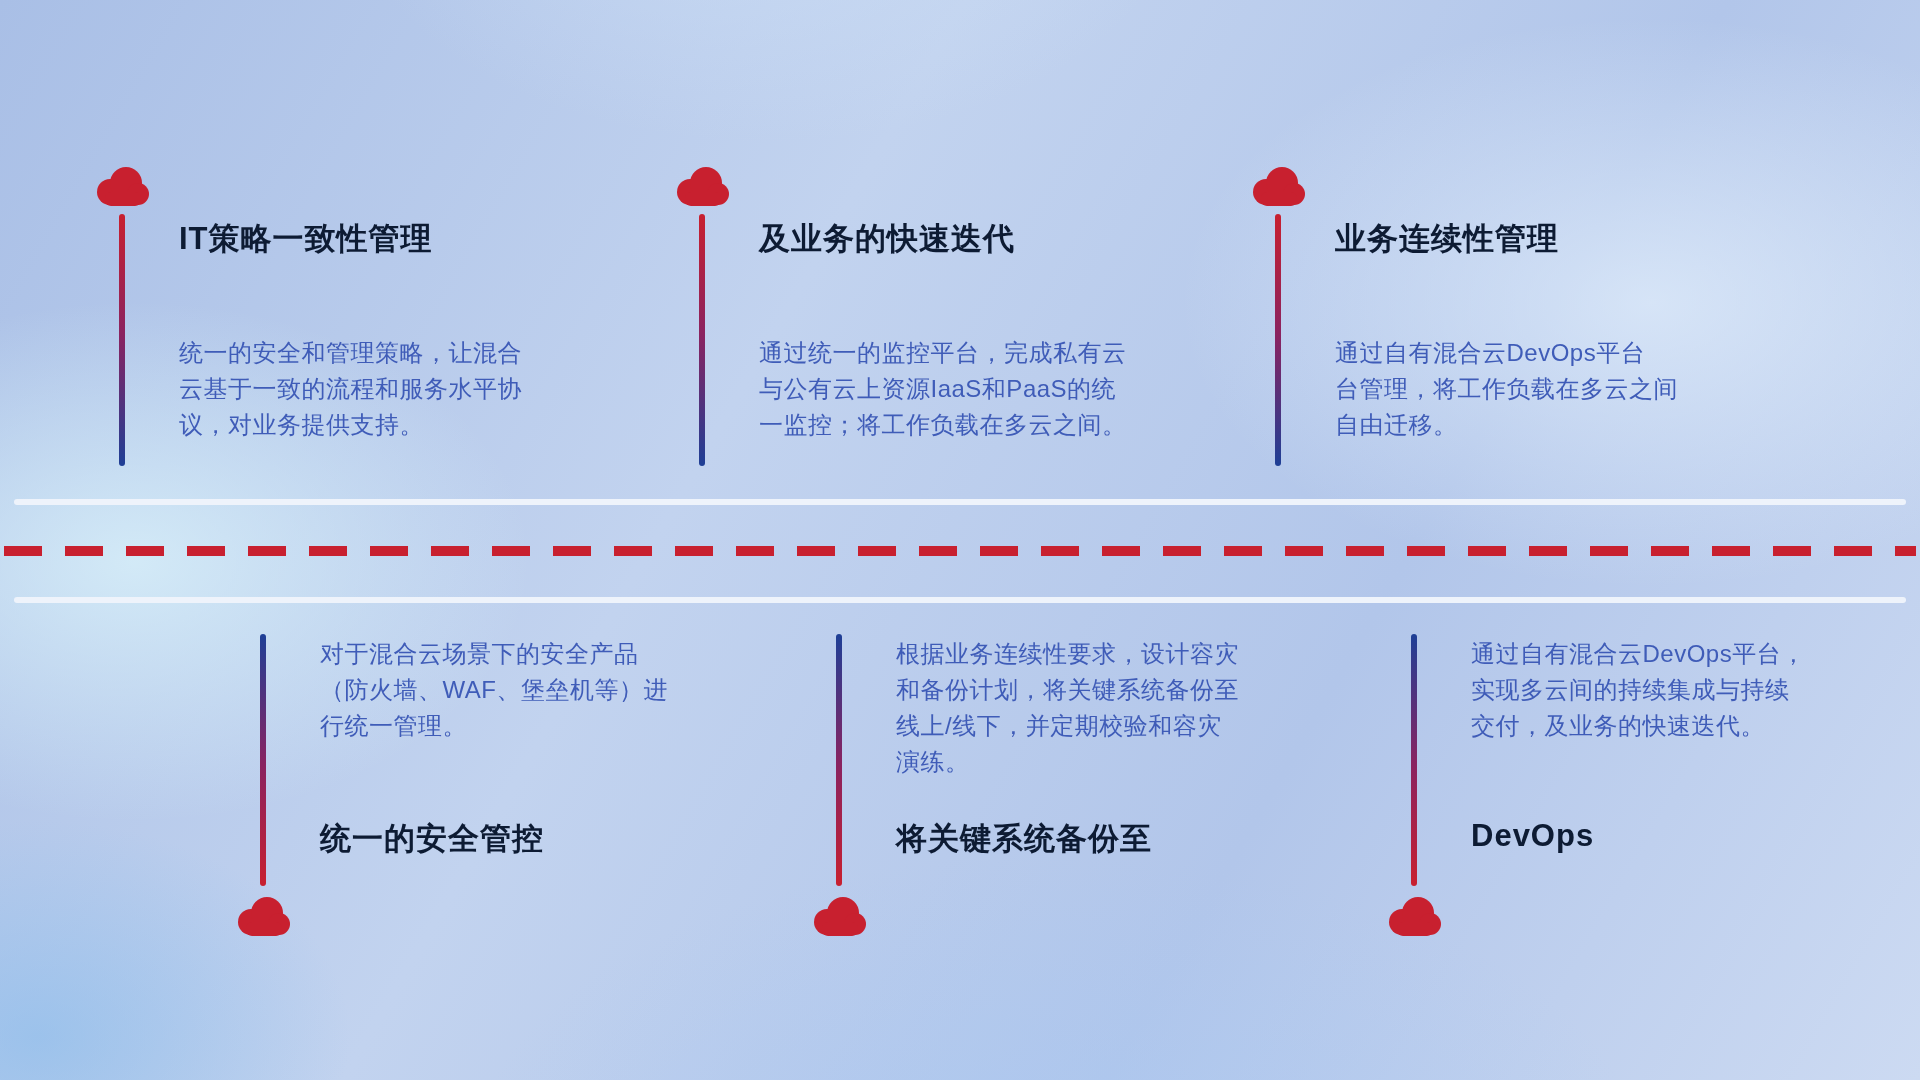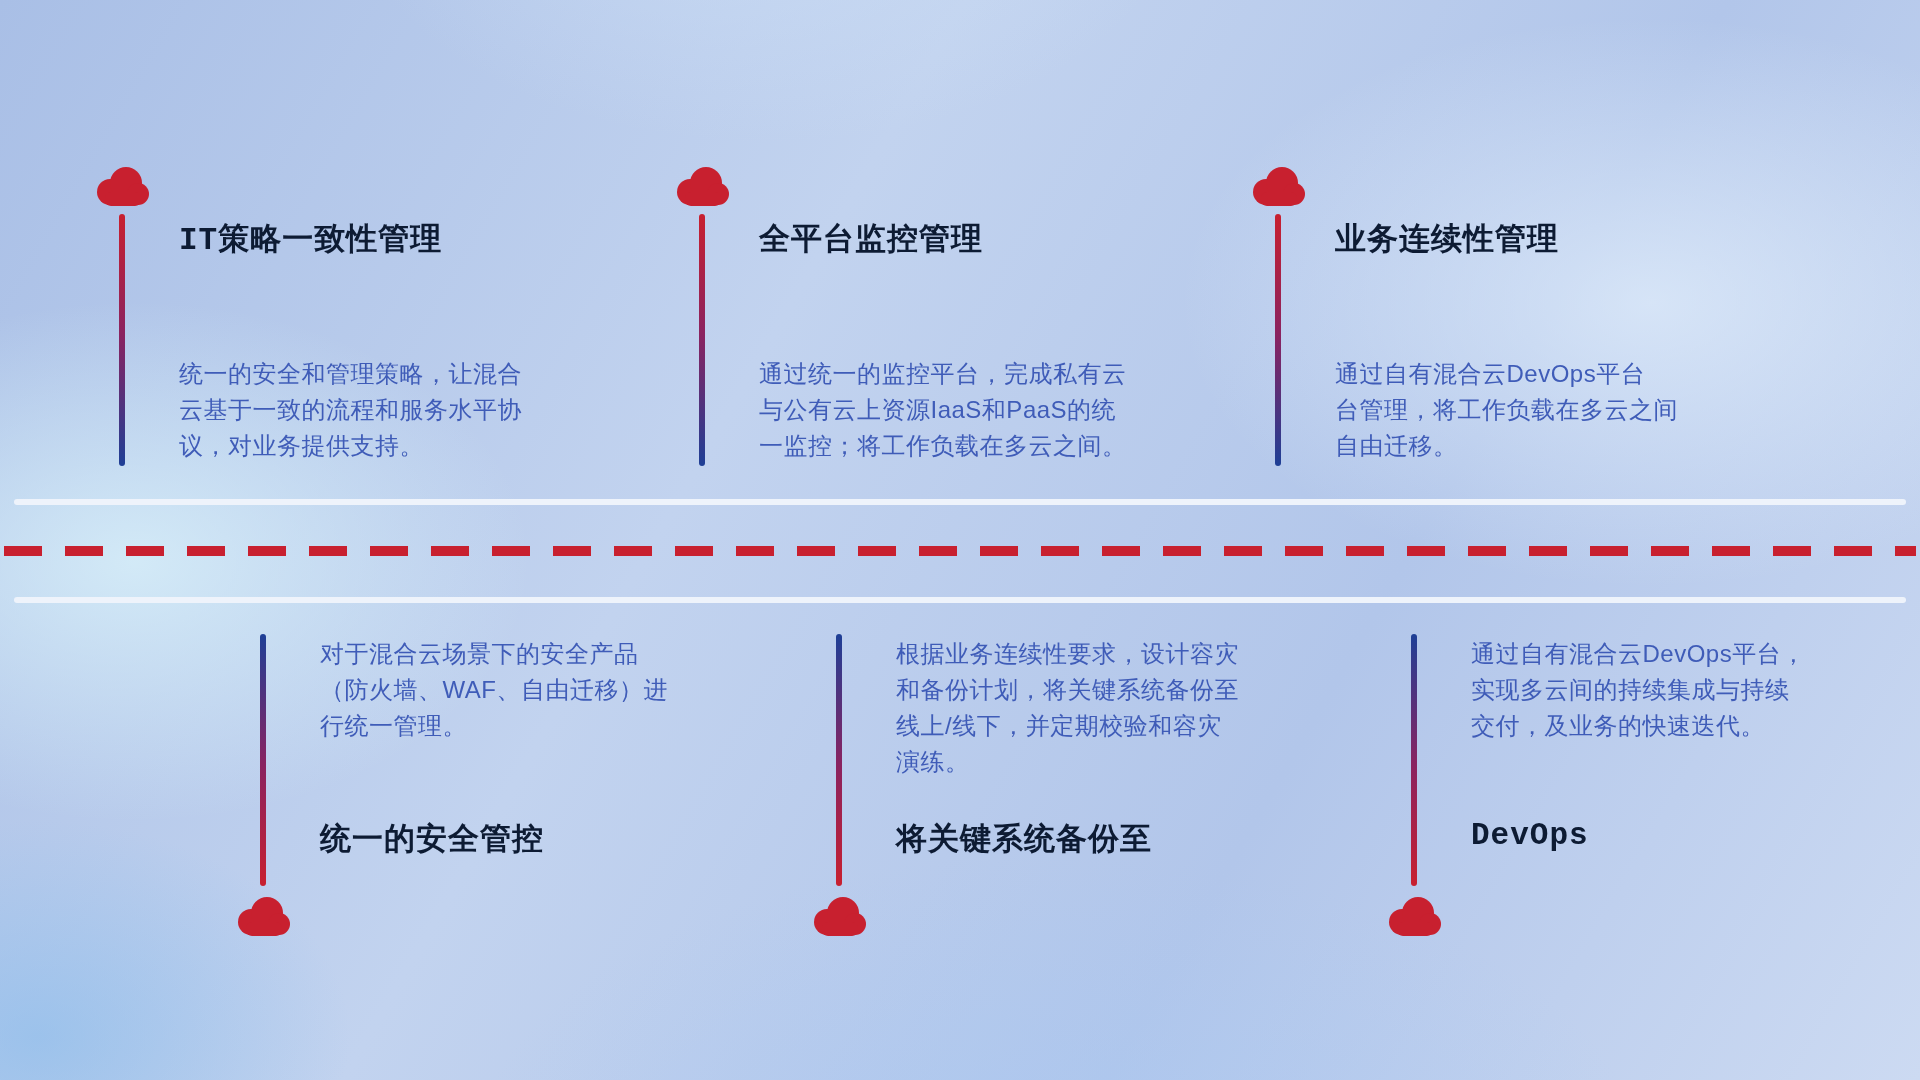--- a/index.html
+++ b/index.html
@@ -82,38 +82,37 @@
   }
 
   .item-title {
     position: absolute;
     left: 57px;
     width: 560px;
     font-size: 31px;
     font-weight: 700;
     letter-spacing: 1px;
     color: var(--title-color, #0d1b33);
-    font-family: Liberation Mono, monospace;
   }
   .item-desc {
     position: absolute;
     left: 57px;
     width: 520px;
     font-size: 24px;
     line-height: 36px;
     letter-spacing: 0.5px;
     white-space: pre-line;
     color: var(--desc-color, #3f5cb8);
   }
 
   
   .row-top .cloud      { top: 166px; }
   .row-top .stem       { top: 214px; }
   .row-top .item-title { top: 218px; }
-  .row-top .item-desc  { top: 356px; }
+  .row-top .item-desc  { top: 335px; }
 
   .row-bottom .item-desc  { top: 636px; }
   .row-bottom .item-title { top: 818px; }
   .row-bottom .stem       { top: 634px; }
   .row-bottom .cloud      { top: 896px; }
 </style>
 </head>
 <body>
 
 <div class="canvas">
@@ -141,21 +140,21 @@
   <div class="col c2 row-top">
     <div class="cloud">
       <svg viewBox="0 0 58 42" aria-hidden="true">
         <circle cx="17" cy="26" r="13"></circle>
         <circle cx="33" cy="17" r="16"></circle>
         <circle cx="45" cy="28" r="11"></circle>
         <rect x="12" y="26" width="36" height="14" rx="6"></rect>
       </svg>
     </div>
     <div class="stem down"></div>
-    <div class="item-title">全平台监控管理</div>
+    <div class="item-title">及业务的快速迭代</div>
     <div class="item-desc">通过统一的监控平台，完成私有云
 与公有云上资源IaaS和PaaS的统
 一监控；将工作负载在多云之间。</div>
   </div>
 
   <div class="col c3 row-top">
     <div class="cloud">
       <svg viewBox="0 0 58 42" aria-hidden="true">
         <circle cx="17" cy="26" r="13"></circle>
         <circle cx="33" cy="17" r="16"></circle>
@@ -165,21 +164,21 @@
     </div>
     <div class="stem down"></div>
     <div class="item-title">业务连续性管理</div>
     <div class="item-desc">通过自有混合云DevOps平台
 台管理，将工作负载在多云之间
 自由迁移。</div>
   </div>
 
   <div class="col c4 row-bottom">
     <div class="item-desc">对于混合云场景下的安全产品
-（防火墙、WAF、自由迁移）进
+（防火墙、WAF、堡垒机等）进
 行统一管理。</div>
     <div class="item-title">统一的安全管控</div>
     <div class="stem up"></div>
     <div class="cloud">
       <svg viewBox="0 0 58 42" aria-hidden="true">
         <circle cx="17" cy="26" r="13"></circle>
         <circle cx="33" cy="17" r="16"></circle>
         <circle cx="45" cy="28" r="11"></circle>
         <rect x="12" y="26" width="36" height="14" rx="6"></rect>
       </svg>

